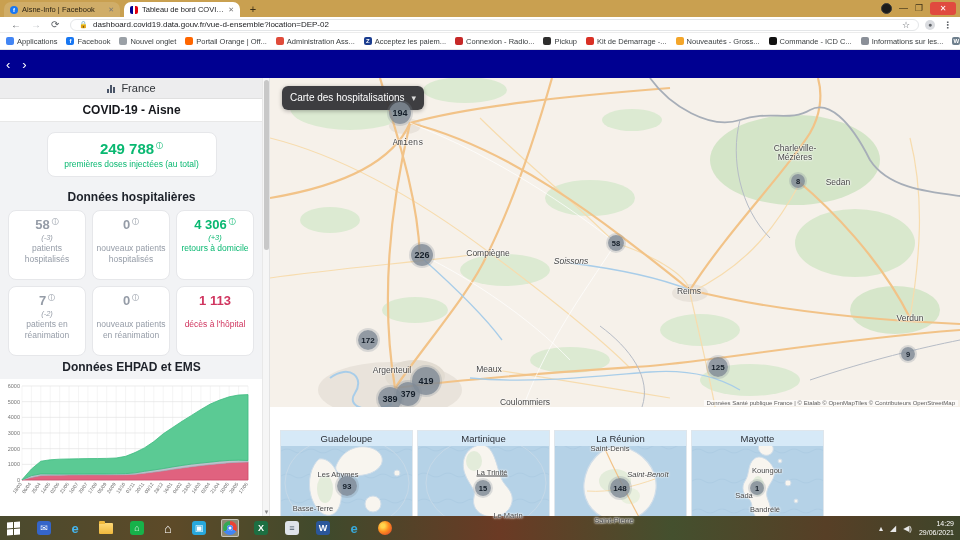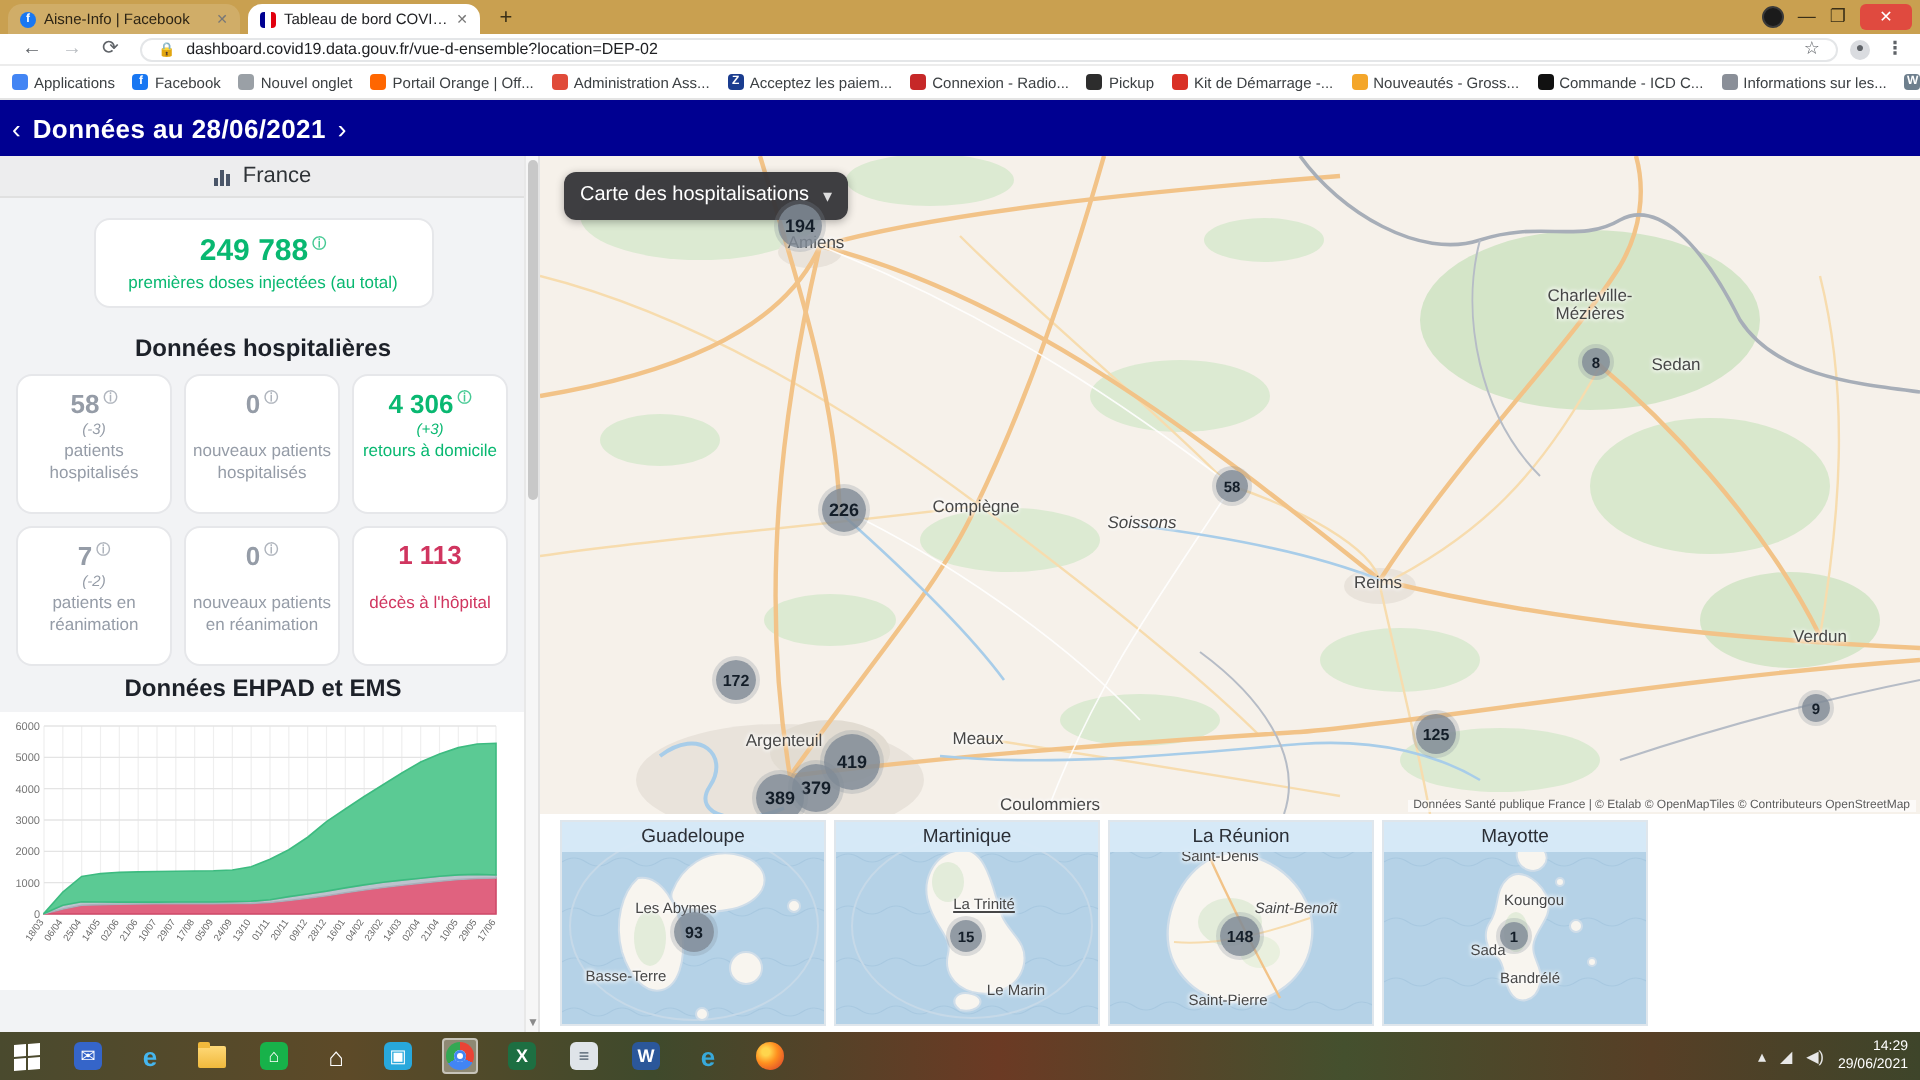--- a/index.html
+++ b/index.html
@@ -89,21 +89,21 @@
            text-shadow:0 0 2px #fff,0 0 2px #fff,0 0 3px #fff;}
   .citylbl.wrap{white-space:normal;width:58px;line-height:1.1;}
   .map-dd{position:absolute;left:12px;top:8px;width:142px;background:rgba(52,52,56,0.95);color:#fff;border-radius:6px;
           padding:6px 8px;display:flex;align-items:center;box-shadow:0 1px 4px rgba(0,0,0,.3);}
   .map-dd-lbl{font-size:10px;line-height:1.2;flex:1;}
   .map-dd-chev{font-size:9px;margin-left:6px;color:#ddd;}
   .attrib{position:absolute;right:2px;bottom:1px;font-size:6px;color:#5c5c5c;background:rgba(255,255,255,0.65);padding:0 3px;}
 
   
   .insets{position:absolute;left:280px;top:332px;display:flex;gap:4px;}
-  .inset{position:relative;width:133px;height:103px;overflow:hidden;border:1px solid #dfe6ec;background:#b5d2e7;}
+  .inset{position:relative;width:133px;height:103px;overflow:hidden;border:1px solid #dfe6ec;background:#b5d2e7;margin-top:20px;}
   .inset-title{position:absolute;left:0;top:0;width:100%;height:15px;background:rgba(216,234,248,0.95);z-index:3;
                display:flex;align-items:center;justify-content:center;font-size:9.5px;color:#2b2f36;}
   .inset .bubble{z-index:2;}
   .inset .citylbl{font-size:7.5px;z-index:2;}
 
   
   .taskbar{position:absolute;left:0;top:516px;width:960px;height:24px;
            background:linear-gradient(90deg,#4a4a2e,#5d4a28 18%,#3f4a2c 34%,#6b3a24 52%,#44502e 70%,#573f26 86%,#3e452a);
            display:flex;align-items:center;padding:0 4px;}
   .tbicons{display:flex;align-items:center;gap:13px;}
@@ -216,36 +216,36 @@
         </div>
         <div class="bm">
           <div class="bmic" style="background: rgb(110, 127, 141);">W</div>
         </div>
       </span>
 
   </div>
 
   <div class="gov-header">
     <span class="chev">‹</span>
-    <span class="gov-title">Données au 28/06/2021</span>
     <span class="chev">›</span>
   </div>
 
   <div class="content">
 
     <div class="sidebar">
       <div class="side-inner">
         <div class="region-row">
           <span class="barsic">
               <i style="height:4px"></i>
               <i style="height:8px"></i>
               <i style="height:6px"></i>
             </span>
           <span>France</span>
         </div>
+        <div class="side-title">COVID-19 - Aisne</div>
         <div class="vacc-section">
           <div class="vacc-card">
             <div class="vacc-val" style="color:#09b871"><span>249 788</span><span class="sup-i">ⓘ</span></div>
             <div class="vacc-lbl" style="color:#09b871">premières doses injectées (au total)</div>
           </div>
         </div>
         <div class="side-h">Données hospitalières</div>
         <div class="cards-grid">
             <div class="hcard tone-gray">
               <div class="hval">58<span class="sup-i">ⓘ</span></div>
@@ -418,21 +418,21 @@
           <path d="M330,248 C360,270 382,300 372,329"></path>
           <path d="M540,302 C600,282 650,270 690,262"></path>
           <path d="M470,42 C460,80 470,130 500,160"></path>
         </g>
       </svg>
       <div class="map-dd">
         <span class="map-dd-lbl">Carte des hospitalisations</span>
         <span class="map-dd-chev">▾</span>
       </div>
       <div>
-          <div class="citylbl" style="left: 138px; top: 43px;">Amiens</div>
+          <div class="citylbl" style="left: 138px; top: 65px; font-family: Liberation Mono, monospace;">Amiens</div>
           <div class="citylbl wrap" style="left: 525px; top: 75px;">Charleville-Mézières</div>
           <div class="citylbl" style="left: 568px; top: 104px;">Sedan</div>
           <div class="citylbl" style="left: 218px; top: 175px;">Compiègne</div>
           <div class="citylbl" style="left: 301px; top: 183px; font-style: italic;">Soissons</div>
           <div class="citylbl" style="left: 419px; top: 213px;">Reims</div>
           <div class="citylbl" style="left: 640px; top: 240px;">Verdun</div>
           <div class="citylbl" style="left: 122px; top: 292px;">Argenteuil</div>
           <div class="citylbl" style="left: 219px; top: 291px;">Meaux</div>
           <div class="citylbl" style="left: 255px; top: 324px;">Coulommiers</div>
           <div class="bubble" style="left: 119px; top: 24px; width: 22px; height: 22px; font-size: 9px;">194</div>

